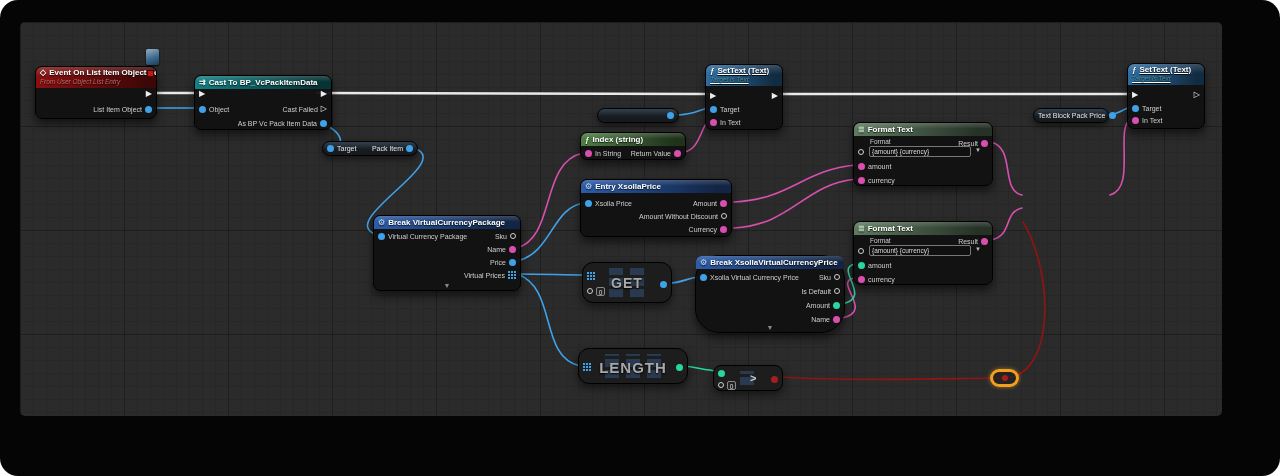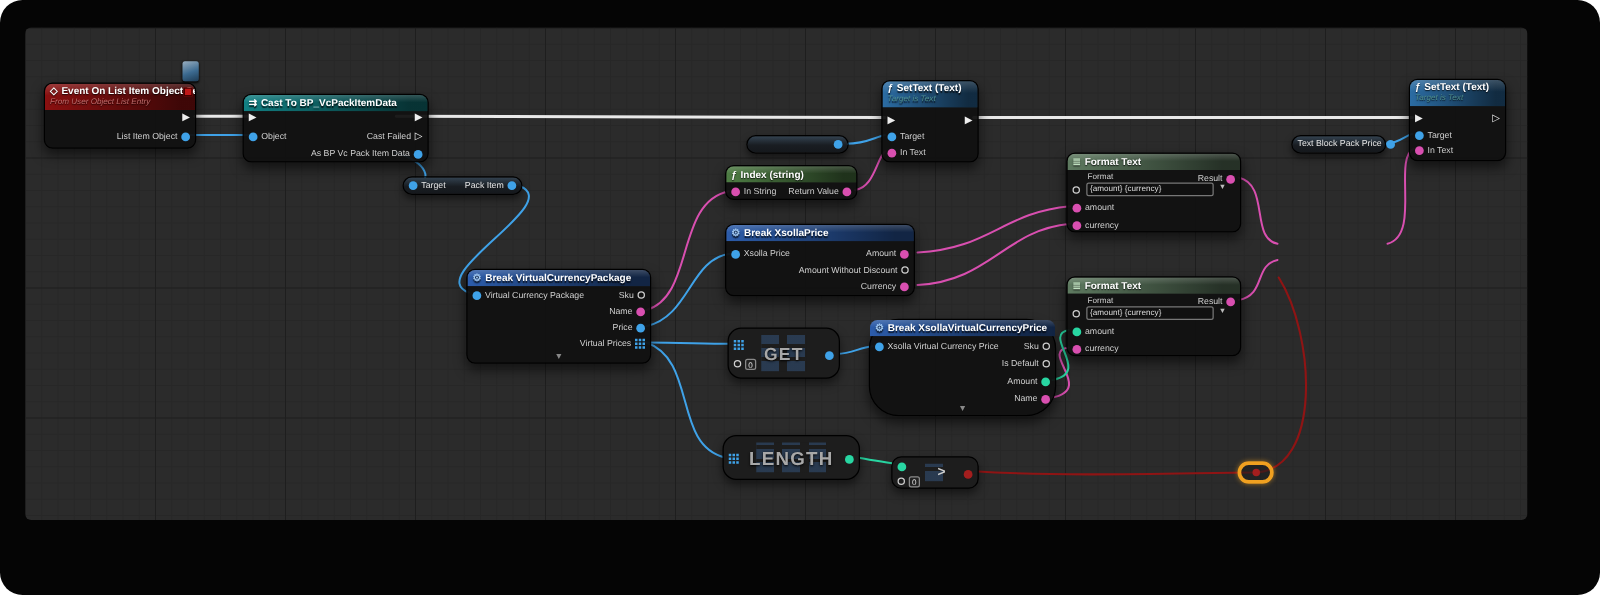--- a/index.html
+++ b/index.html
@@ -25,21 +25,21 @@
   .node{position:absolute;background:rgba(17,17,17,.95);border:1px solid #000;border-radius:7px;
     box-shadow:0 5px 9px rgba(0,0,0,.55);}
   .head{position:relative;height:13px;line-height:13px;padding:0 6px 0 4px;border-radius:6px 6px 0 0;
     font-size:8px;font-weight:bold;color:#fff;white-space:nowrap;overflow:hidden;
     text-shadow:0 1px 1px rgba(0,0,0,.8);}
   .head .hicon{display:inline-block;margin-right:3px;font-weight:bold;}
   .head2{height:21px;line-height:11px;}
   .subtitle{display:block;font-size:6.5px;font-style:italic;font-weight:normal;margin-top:-2px;}
   .head-event{background-color:var(--c-header-event);background-image:linear-gradient(180deg,rgba(255,255,255,.18),rgba(255,255,255,0) 45%),linear-gradient(90deg,rgba(0,0,0,0),rgba(0,0,0,.55) 90%);}
   .head-cast{background-color:var(--c-header-cast);background-image:linear-gradient(180deg,rgba(255,255,255,.18),rgba(255,255,255,0) 45%),linear-gradient(90deg,rgba(0,0,0,0),rgba(0,0,0,.6) 90%);}
-  .head-fn{background-color:var(--c-header-function);background-image:linear-gradient(180deg,rgba(255,255,255,.18),rgba(255,255,255,0) 45%),linear-gradient(90deg,rgba(0,0,0,0),rgba(0,0,0,.6) 90%);}
+  .head-fn{background-color:var(--c-header-function);background-image:linear-gradient(180deg,rgba(255,255,255,.18),rgba(255,255,255,0) 45%),linear-gradient(90deg,rgba(0,0,0,0),rgba(0,0,0,.6) 90%);text-decoration:underline;}
   .head-pure{background-color:var(--c-header-pure);background-image:linear-gradient(180deg,rgba(255,255,255,.18),rgba(255,255,255,0) 45%),linear-gradient(90deg,rgba(0,0,0,0),rgba(0,0,0,.6) 90%);}
   .head-break{background-color:var(--c-header-break);background-image:linear-gradient(180deg,rgba(255,255,255,.18),rgba(255,255,255,0) 45%),linear-gradient(90deg,rgba(0,0,0,0),rgba(0,0,0,.6) 90%);}
   .head-format{background-color:var(--c-header-format);background-image:linear-gradient(180deg,rgba(255,255,255,.18),rgba(255,255,255,0) 45%),linear-gradient(90deg,rgba(0,0,0,0),rgba(0,0,0,.6) 90%);}
 
   .pin{position:absolute;height:10px;display:flex;align-items:center;gap:3px;
     font-size:7px;color:#cfcfcf;white-space:nowrap;}
   .pin.in{left:4px;}
   .pin.out{right:4px;flex-direction:row-reverse;}
   .dot{width:7px;height:7px;border-radius:50%;flex:0 0 auto;}
   .dot.hollow{background:transparent !important;border:1.5px solid;width:6px;height:6px;}
@@ -138,21 +138,21 @@
     <div class="pin out" style="top:22px">
         <span class="exec">▶</span>
       </div>
     <div class="pin out" style="top:37px">
         <span class="dot c-obj"></span>
         <span class="lbl">List Item Object</span>
       </div>
   </div>
   <div class="sprite-icon"></div>
 
-  <div class="node" style="left:194px;top:75px;width:149px;height:55px;">
+  <div class="node" style="left:194px;top:75px;width:138px;height:55px;">
     <div class="head head-cast">
       <span class="hicon">⇉</span><span>Cast To BP_VcPackItemData</span>
     </div>
     <div class="pin in" style="top:13px">
         <span class="exec">▶</span>
       </div>
     <div class="pin out" style="top:13px">
         <span class="exec">▶</span>
       </div>
     <div class="pin in" style="top:28px">
@@ -218,21 +218,21 @@
         <span class="lbl">In String</span>
       </div>
     <div class="pin out" style="top:15px">
         <span class="dot c-txt"></span>
         <span class="lbl">Return Value</span>
       </div>
   </div>
 
   <div class="node" style="left:580px;top:179px;width:152px;height:58px;">
     <div class="head head-break">
-      <span class="hicon" style="color:#9fc6ef">⚙</span><span>Break XsollaPrice</span>
+      <span class="hicon" style="color:#9fc6ef">⚙</span><span>Entry XsollaPrice</span>
     </div>
     <div class="pin in" style="top:18px">
         <span class="dot c-obj"></span>
         <span class="lbl">Xsolla Price</span>
       </div>
     <div class="pin out" style="top:18px">
         <span class="dot c-txt"></span>
         <span class="lbl">Amount</span>
       </div>
     <div class="pin out" style="top:31px">

